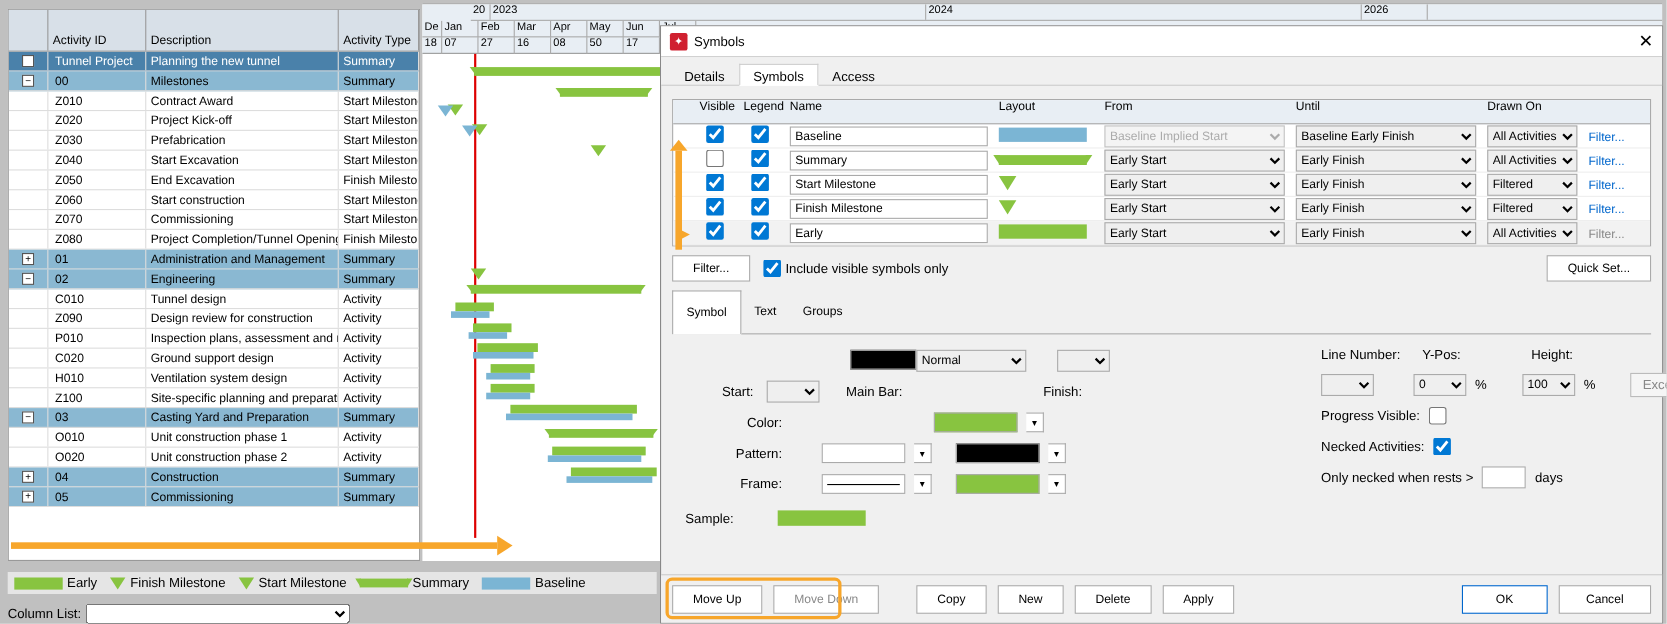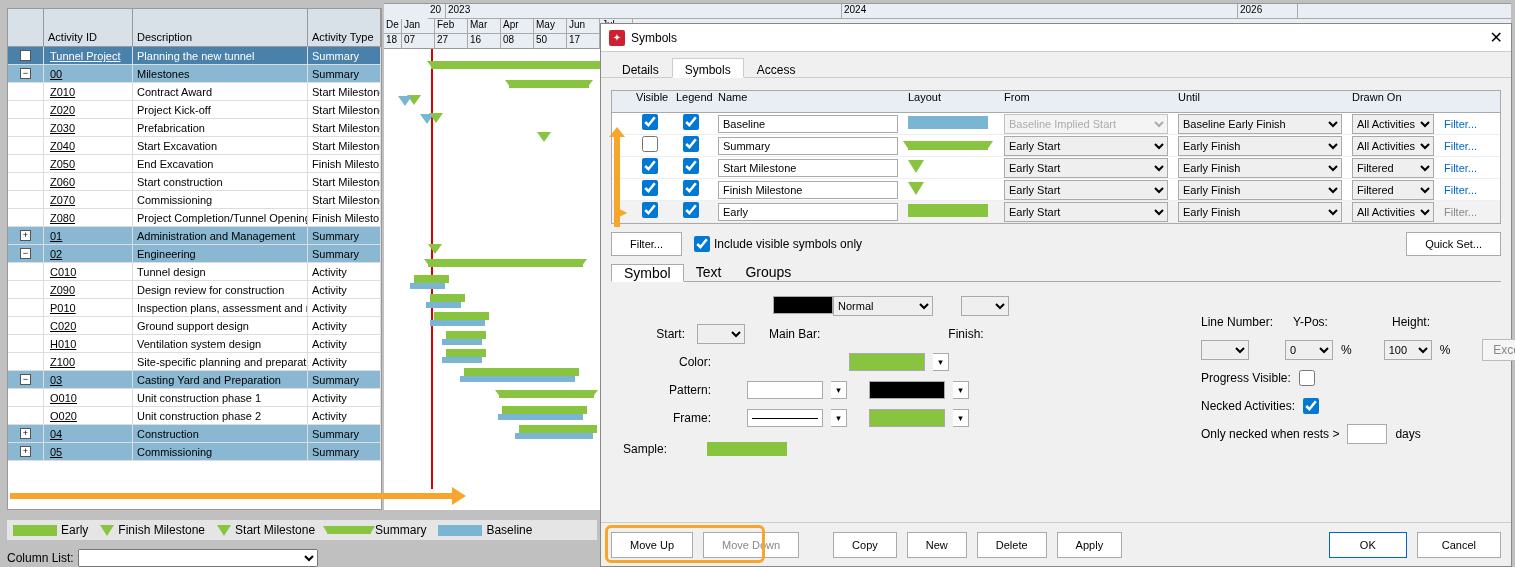--- a/index.html
+++ b/index.html
@@ -11,21 +11,21 @@
 .grid-header .cell { border-right: 1px solid #999; padding: 22px 4px 2px 4px; font-size: 11px; }
 .grid-header .c0 { width: 36px; }
 .grid-header .c1 { width: 89px; }
 .grid-header .c2 { width: 175px; }
 .grid-header .c3 { width: 73px; }
 
 .grid-body { overflow: hidden; }
 .grid-row { display: flex; height: 18px; line-height: 18px; border-bottom: 1px solid #ddd; }
 .grid-row .cell { border-right: 1px solid #ddd; padding: 0 4px; white-space: nowrap; overflow: hidden; font-size: 11px; }
 .grid-row .c0 { width: 36px; display: flex; align-items: center; justify-content: center; }
-.grid-row .c1 { width: 89px; padding-left: 6px; text-decoration: underline; }
+.grid-row .c1 { width: 89px; padding-left: 6px; }
 .grid-row .c2 { width: 175px; }
 .grid-row .c3 { width: 73px; }
 .grid-row.summary { background: #8ab8d2; }
 .grid-row.selected { background: #4a81aa; color: #fff; }
 .expander { width: 11px; height: 11px; border: 1px solid #555; background: #fff; display: inline-flex; align-items: center; justify-content: center; font-size: 9px; line-height: 1; cursor: pointer; }
 
 
 .gantt-panel { position: absolute; left: 384px; top: 3px; width: 1127px; height: 507px; background: #fff; border-top: 1px solid #999; }
 .gantt-timeline { height: 45px; border-bottom: 1px solid #999; background: #e8eef4; position: relative; }
 .timeline-years { height: 15px; border-bottom: 1px solid #aaa; display: flex; margin-left: 44px; }
@@ -103,21 +103,21 @@
 .sym-shape-sum:before{left:-5px;border-left:6px solid transparent;}
 .sym-shape-sum:after{right:-5px;border-right:6px solid transparent;}
 .sym-shape-tri { display: inline-block; width: 0; height: 0; border-left: 8px solid transparent; border-right: 8px solid transparent; border-top: 13px solid #88c440; }
 .sym-shape-early { display: inline-block; width: 80px; height: 13px; background: #88c440; }
 
 .filter-row { display: flex; align-items: center; gap: 12px; margin: 8px 10px; }
 .filter-row .btn { height: 24px; padding: 0 18px; background: #fff; border: 1px solid #aaa; cursor: pointer; font-size: 11px; }
 .filter-row label { display: flex; align-items: center; gap: 4px; font-size: 11px; }
 
 .sub-tabs { display: flex; margin: 4px 10px 0 10px; border-bottom: 1px solid #aaa; }
-.sub-tabs .tab { padding: 0 12px; font-size: 14px; cursor: pointer; }
+.sub-tabs .tab { padding: 13px 12px; font-size: 11px; cursor: pointer; }
 .sub-tabs .tab.active { background: #fff; border: 1px solid #aaa; border-bottom: 1px solid #fff; margin-bottom: -1px; }
 
 .props { margin: 10px 22px; font-size: 11px; }
 .prow { display: flex; align-items: center; height: 28px; gap: 8px; }
 .plabel { width: 62px; text-align: right; margin-right: 4px; }
 .pswatch { width: 76px; height: 18px; border: 1px solid #aaa; display: inline-block; }
 .pswatch.green { background: #88c440; }
 .pswatch.black { background: #000; }
 .pswatch.white { background: #fff; }
 .pswatch.line { background: #fff; position: relative; }

